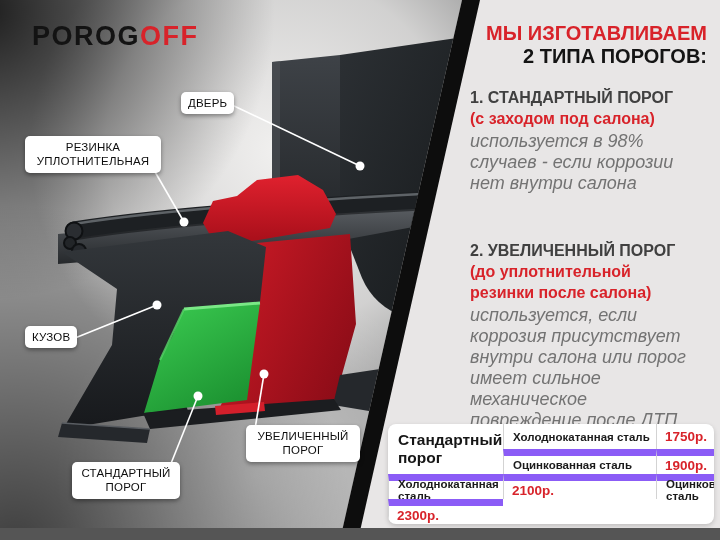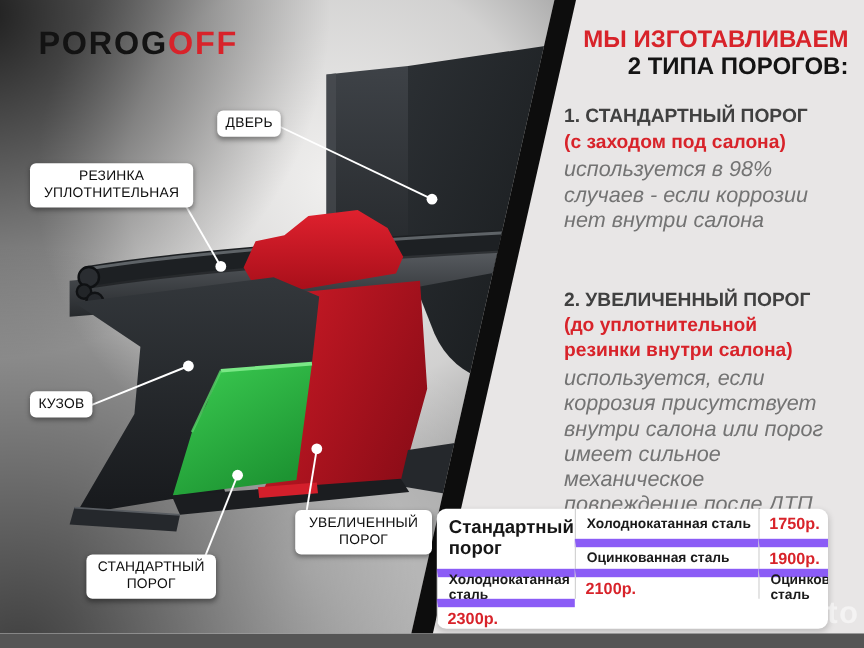--- a/index.html
+++ b/index.html
@@ -22,21 +22,21 @@
                  font-size:20px;line-height:23px;font-weight:800;white-space:nowrap;}
   .panel-heading .l1{color:#d8232a;}
   .panel-heading .l2{color:#141414;}
 
   .para{position:absolute;left:470px;width:220px;z-index:2;}
   .para .title{color:#404040;font-size:16px;font-weight:800;line-height:20px;white-space:nowrap;}
   .para .subtitle{color:#d8232a;font-size:16px;font-weight:800;line-height:21px;}
   .para .body{color:#737373;font-size:18px;font-weight:500;line-height:21px;margin-top:2px;font-style:italic;}
 
   
-  .price-table{position:absolute;left:364px;top:424px;z-index:2;width:326px;
+  .price-table{position:absolute;left:388px;top:424px;z-index:2;width:326px;
                background:#fff;border-radius:8px;overflow:hidden;
                box-shadow:0 2px 5px rgba(0,0,0,.18);
                display:grid;grid-template-columns:115px 153px 58px;grid-auto-rows:25px;}
   .cell{display:flex;align-items:center;}
   .cell.name{grid-row:span 2;font-size:15.5px;font-weight:700;color:#161616;
              padding-left:10px;line-height:1.15;}
   .cell.mat{font-size:11.5px;font-weight:700;color:#1a1a1a;padding-left:9px;
             border-left:1px solid #d3d3d3;}
   .cell.price{font-size:13.5px;font-weight:800;color:#d8232a;padding-left:8px;
               border-left:1px solid #d3d3d3;}
@@ -188,21 +188,21 @@
   </div>
 
   <div class="para" style="top:88px;">
     <div class="title">1. СТАНДАРТНЫЙ ПОРОГ</div>
     <div class="subtitle">(с заходом под салона)</div>
     <div class="body">используется в 98% случаев - если коррозии нет внутри салона</div>
   </div>
 
   <div class="para" style="top:229px;margin-top:12px;">
     <div class="title">2. УВЕЛИЧЕННЫЙ ПОРОГ</div>
-    <div class="subtitle">(до уплотнительной резинки внутри салона)</div>
+    <div class="subtitle">(до уплотнительной резинки после салона)</div>
     <div class="body">используется, если коррозия присутствует внутри салона или порог имеет сильное механическое повреждение после ДТП</div>
   </div>
 
   <div class="price-table">
     <div class="cell name">Стандартный порог</div>
     <div class="cell mat">Холоднокатанная сталь</div>
     <div class="cell price">1750р.</div>
     <div class="cell mat bt">Оцинкованная сталь</div>
     <div class="cell price bt">1900р.</div>
     <div class="cell mat bt">Холоднокатанная сталь</div>

